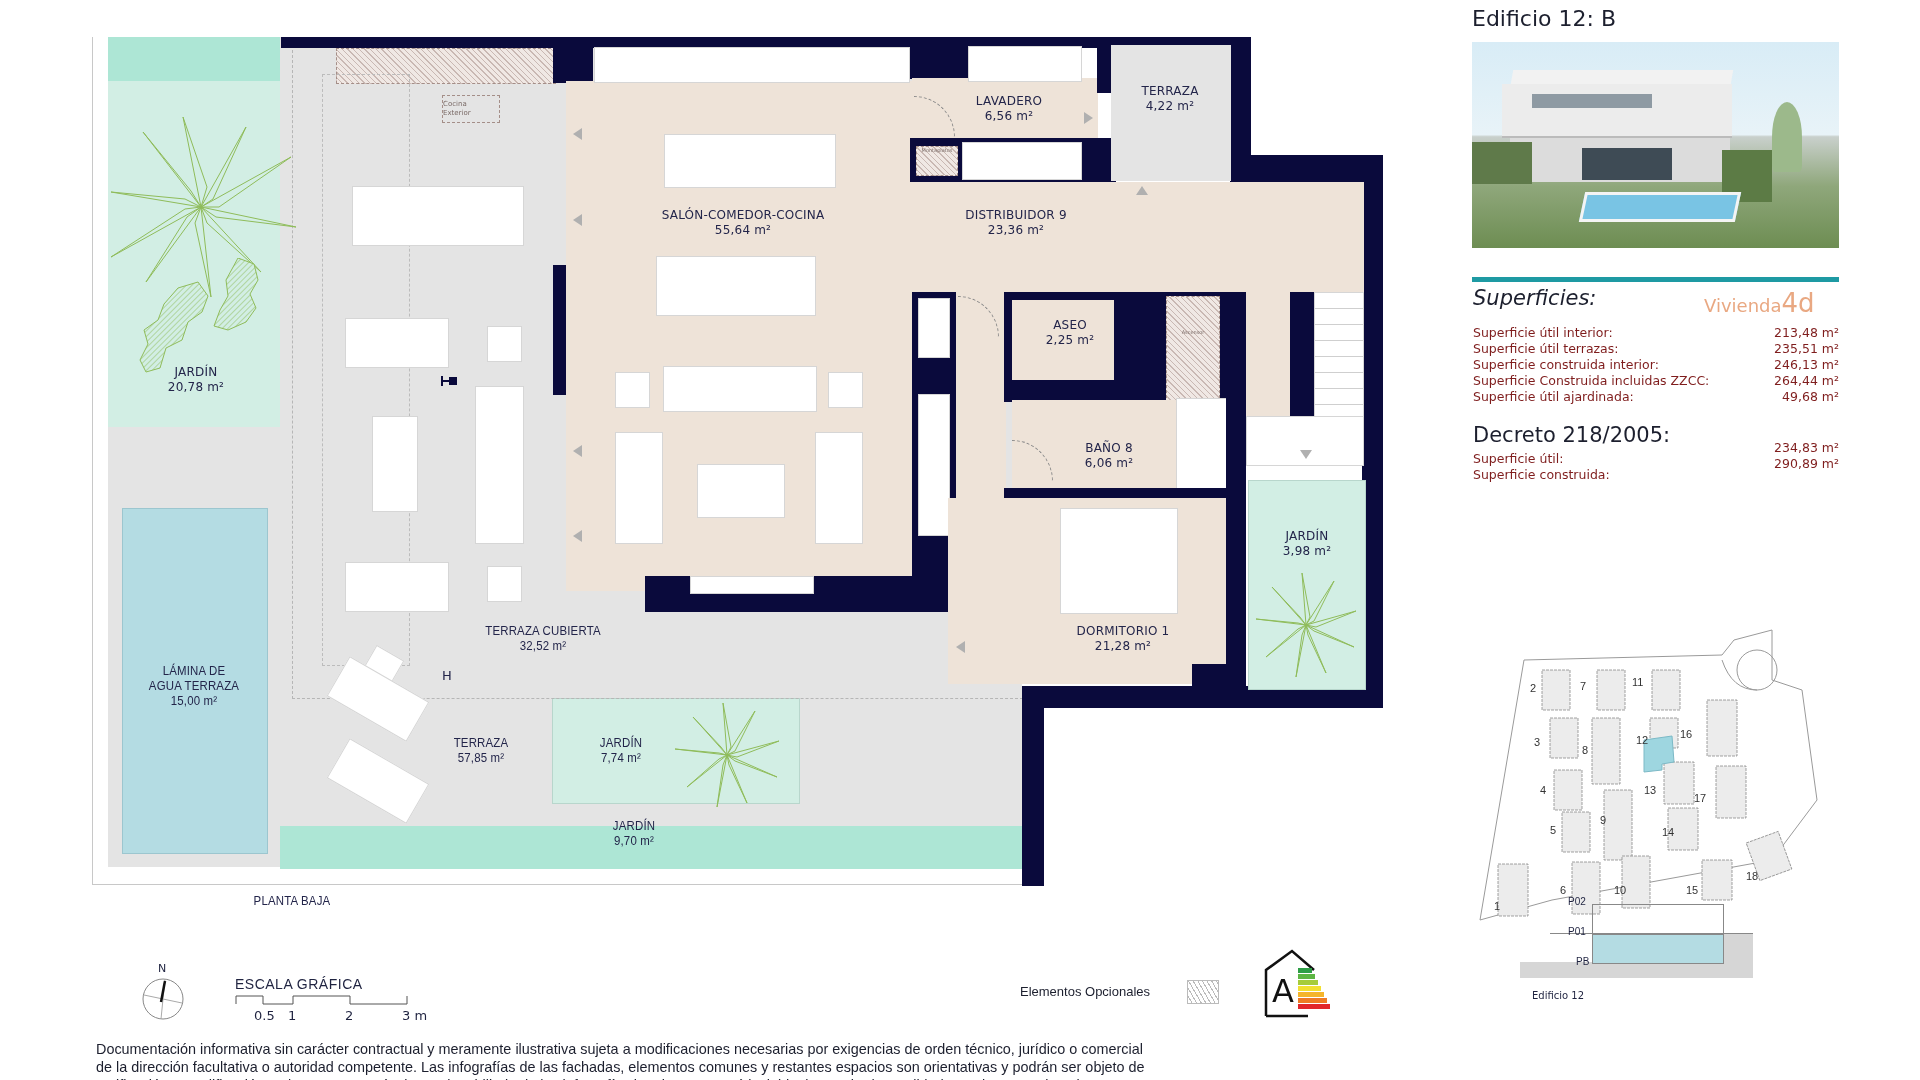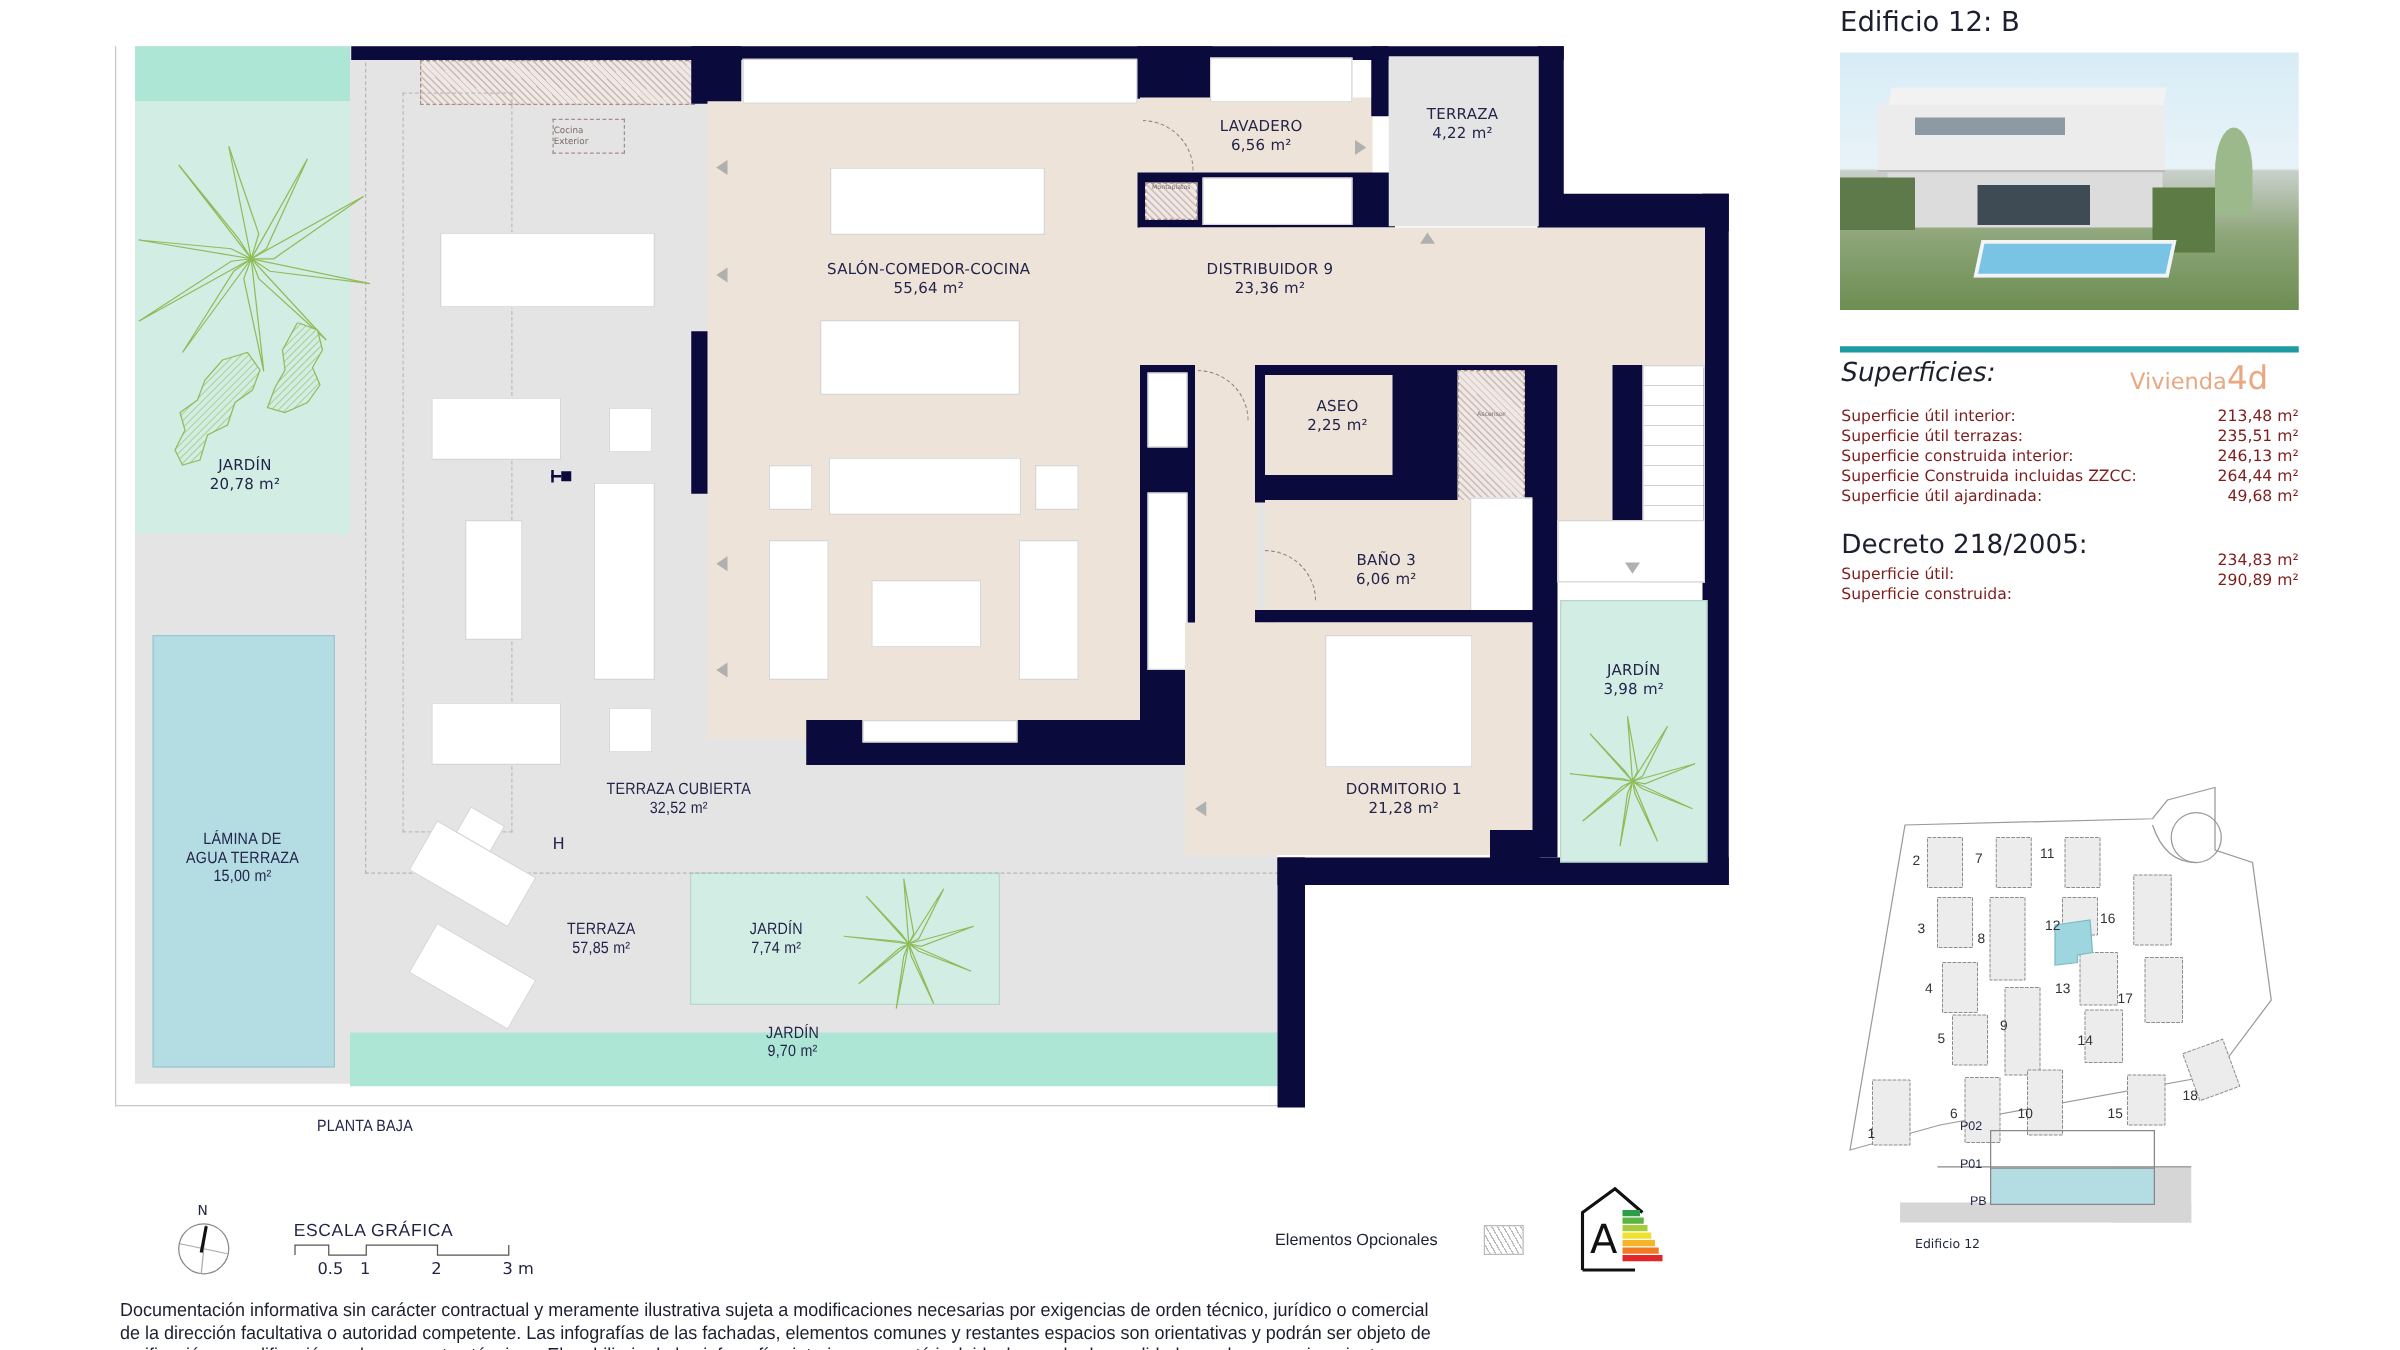--- a/index.html
+++ b/index.html
@@ -225,21 +225,21 @@
     </div>
   <div class="lbl" style="left:1016px;top:208px;">
       <div>DISTRIBUIDOR 9</div>
       <div>23,36 m²</div>
     </div>
   <div class="lbl" style="left:1070px;top:318px;">
       <div>ASEO</div>
       <div>2,25 m²</div>
     </div>
   <div class="lbl" style="left:1109px;top:441px;">
-      <div>BAÑO 3</div>
+      <div>BAÑO 8</div>
       <div>6,06 m²</div>
     </div>
   <div class="lbl" style="left:1123px;top:624px;">
       <div>DORMITORIO 1</div>
       <div>21,28 m²</div>
     </div>
   <div class="lbl" style="left:1307px;top:529px;">
       <div>JARDÍN</div>
       <div>3,98 m²</div>
     </div>

